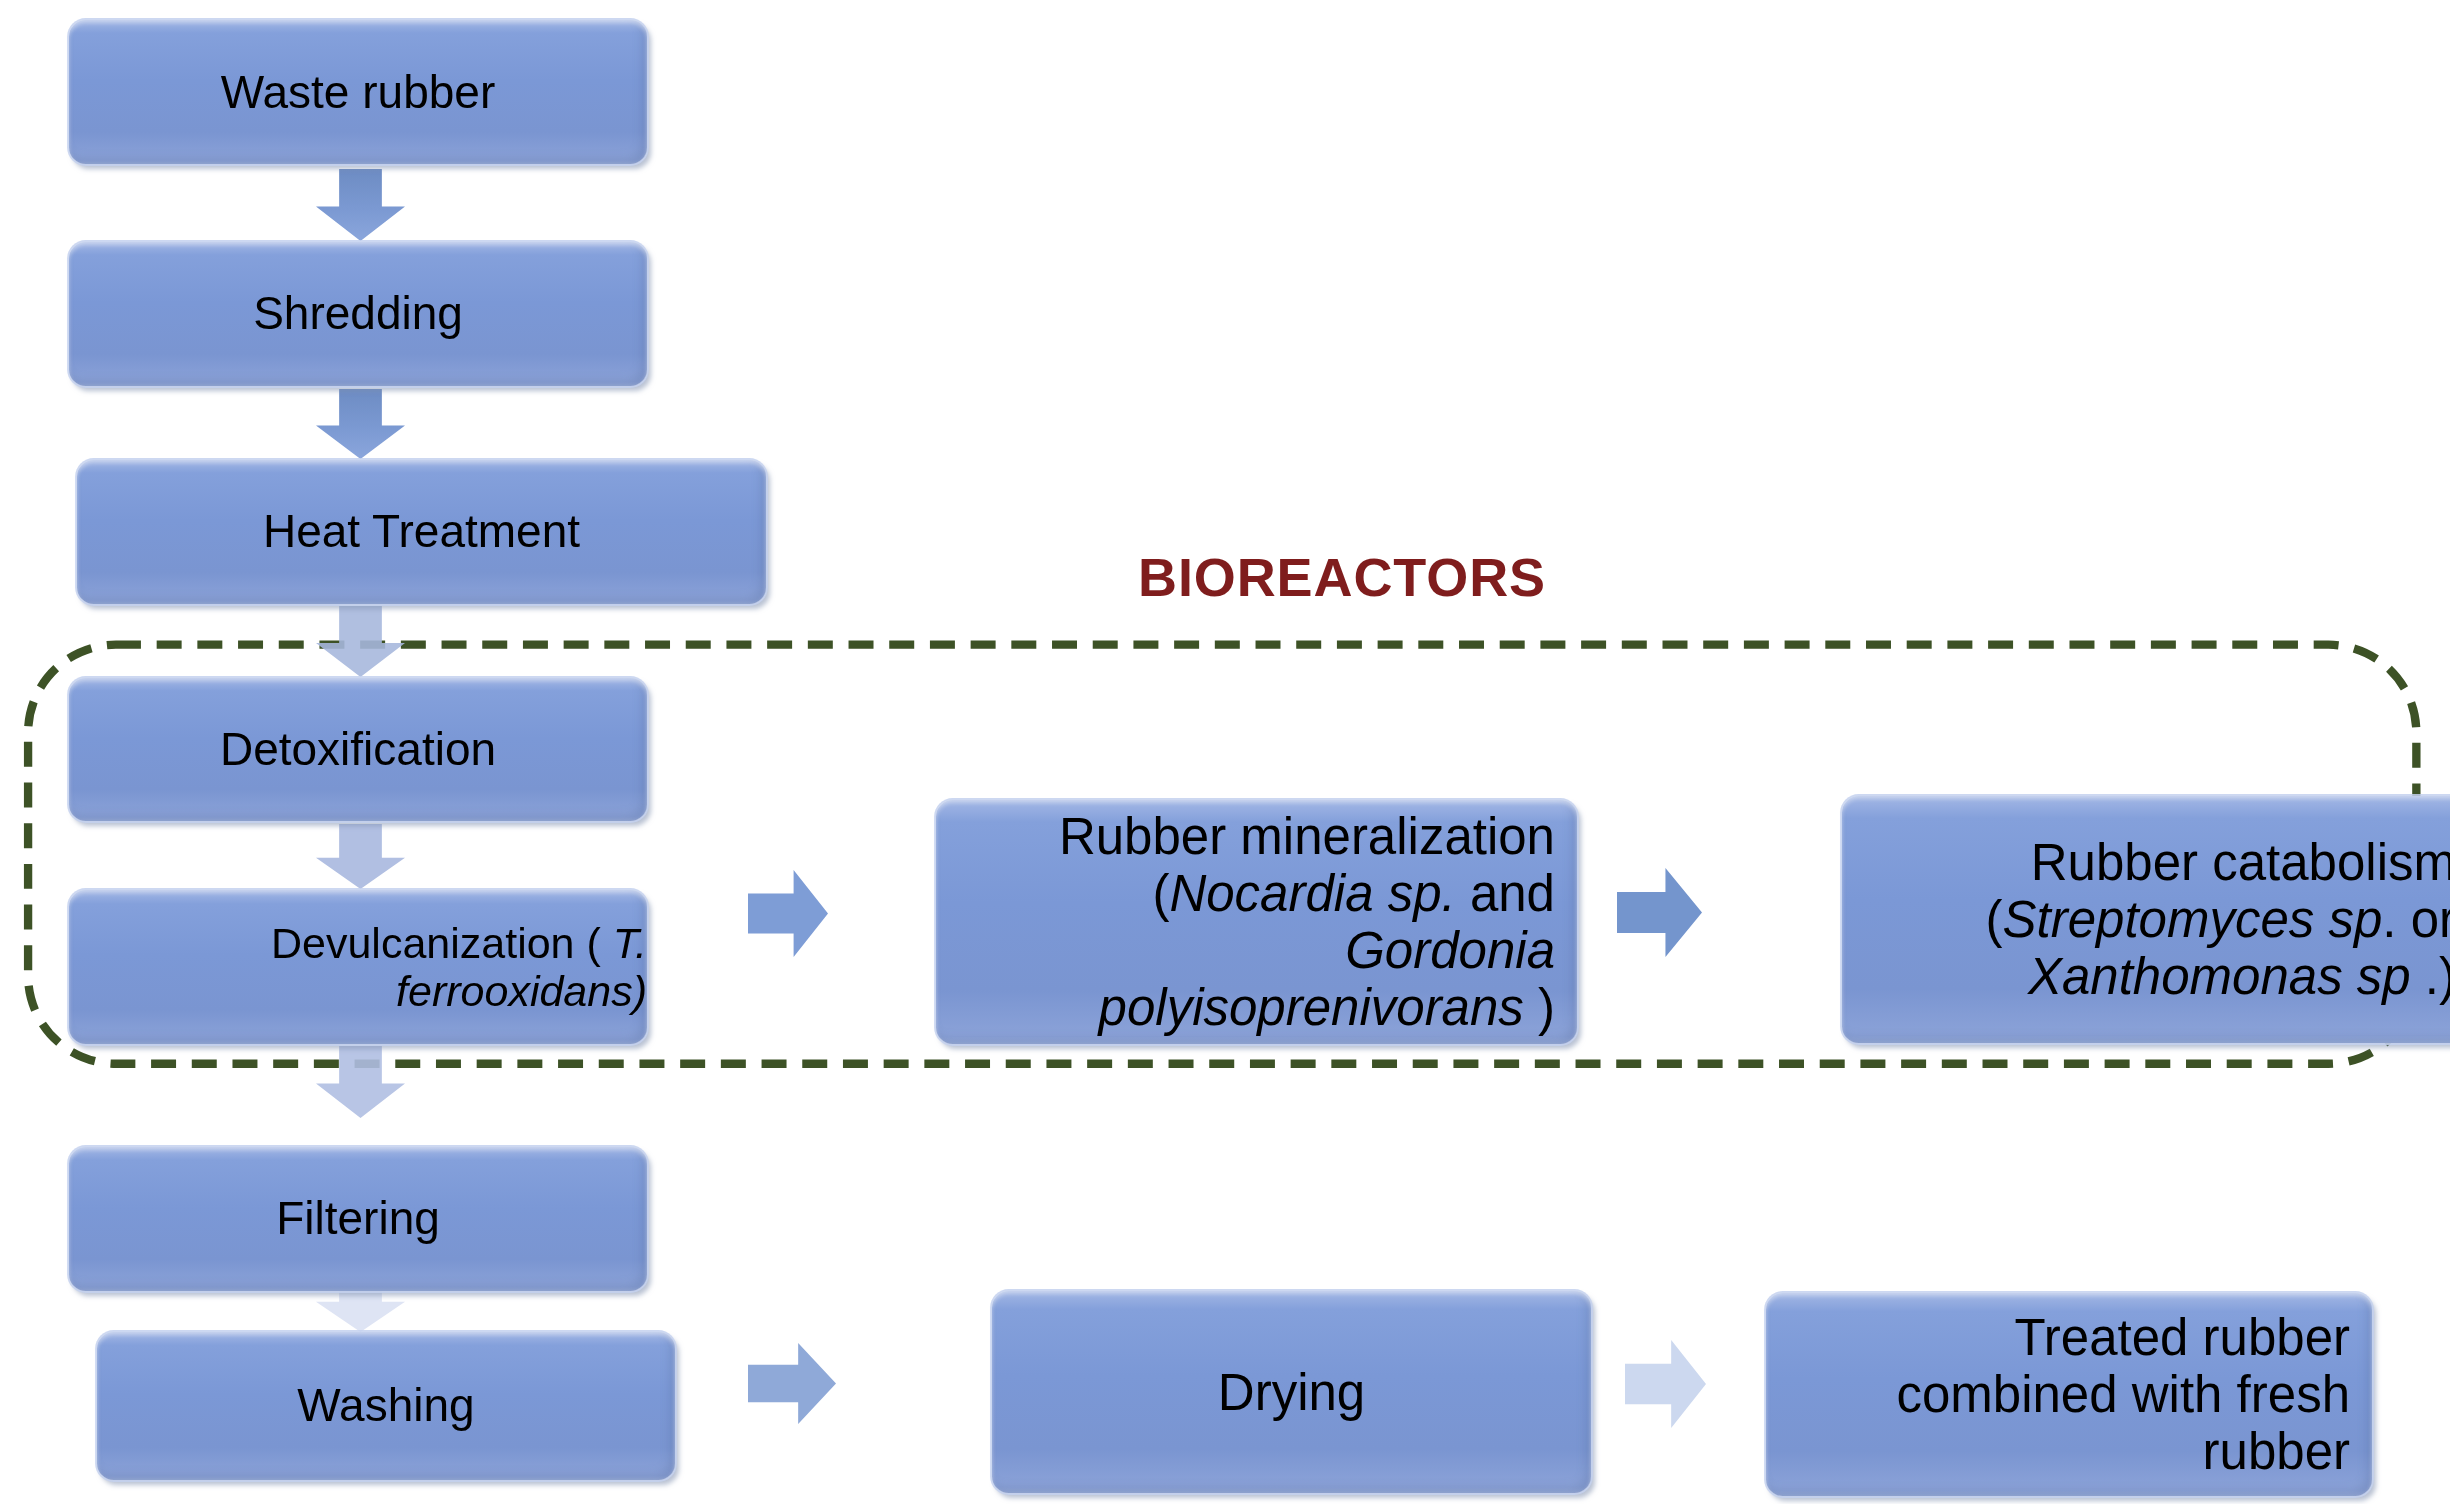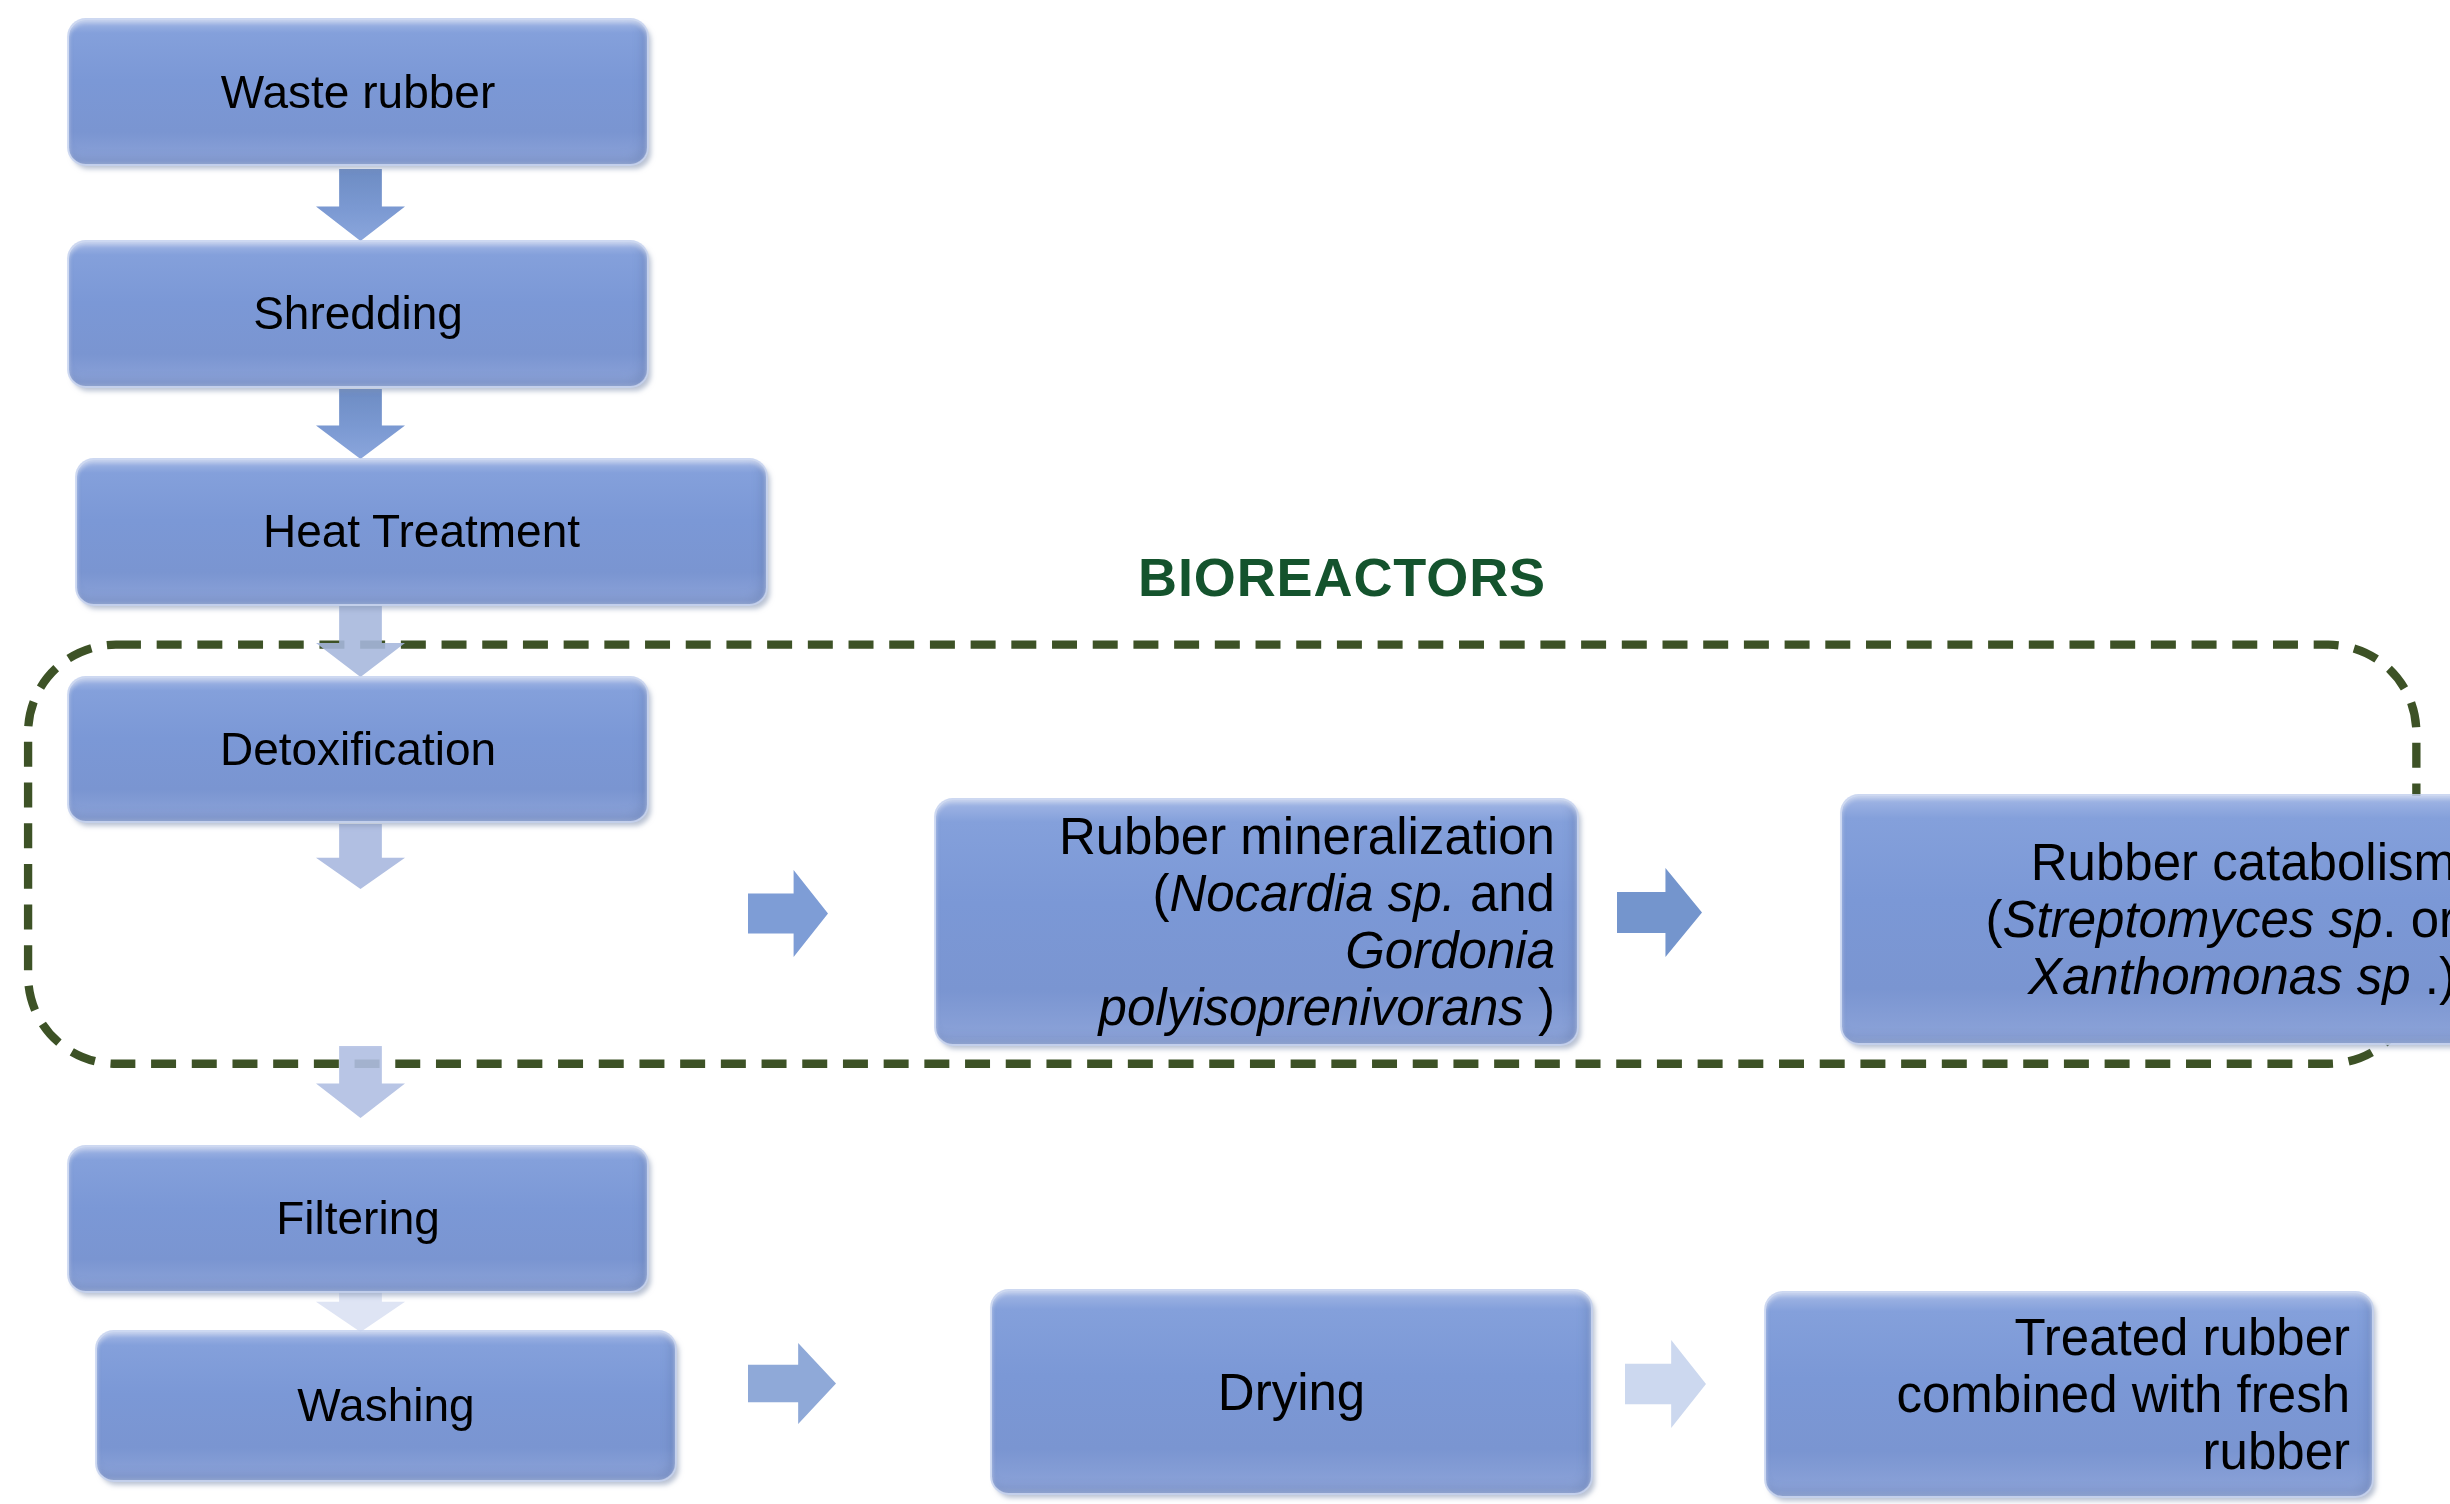--- a/index.html
+++ b/index.html
@@ -61,21 +61,21 @@
   .arrow{z-index:1;filter:drop-shadow(0.9px 1.9px 0.9px rgba(140,155,190,.35));}
   .box{z-index:2;}
   
   #a3,#a5{z-index:0;}
 
   
   #bioreactors-title{
     position:absolute;left:1060px;top:546px;width:564px;
     text-align:center;
     font-size:54px;font-weight:bold;letter-spacing:0.9px;
-    color:#14532d;z-index:2;
+    color:#7f1d1d;z-index:2;
   }
 </style>
 </head>
 <body>
 
 <div id="canvas">
 
   <svg id="dash-svg" width="2450" height="1504" viewBox="0 0 2648 1626">
     <rect x="30" y="697" width="2582" height="453" rx="95" ry="95" fill="none" stroke="#3d5226" stroke-width="9" stroke-dasharray="27 17"></rect>
   </svg>
@@ -99,20 +99,23 @@
   </div>
 
   <div class="arrow arrow-down" id="a3"></div>
 
   <div class="box" id="box-detox">
     <span>Detoxification</span>
   </div>
 
   <div class="arrow arrow-down" id="a4"></div>
 
+  <div class="box" id="box-devulc">
+    <span><span>Devulcanization ( </span><span class="it">T. ferrooxidans)</span></span>
+  </div>
 
   <div class="arrow arrow-down" id="a5"></div>
 
   <div class="box" id="box-filtering">
     <span>Filtering</span>
   </div>
 
   <div class="arrow arrow-down" id="a6"></div>
 
   <div class="box" id="box-washing">

